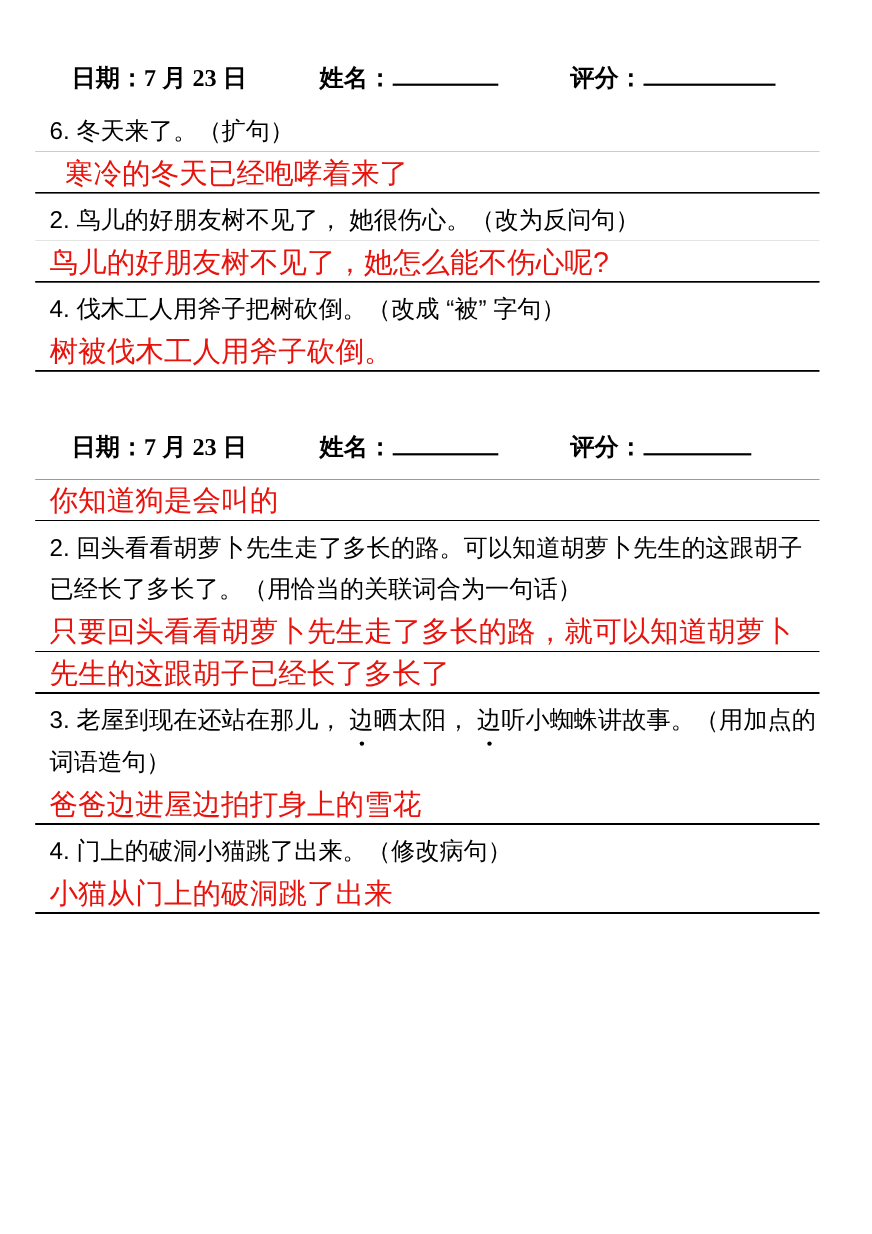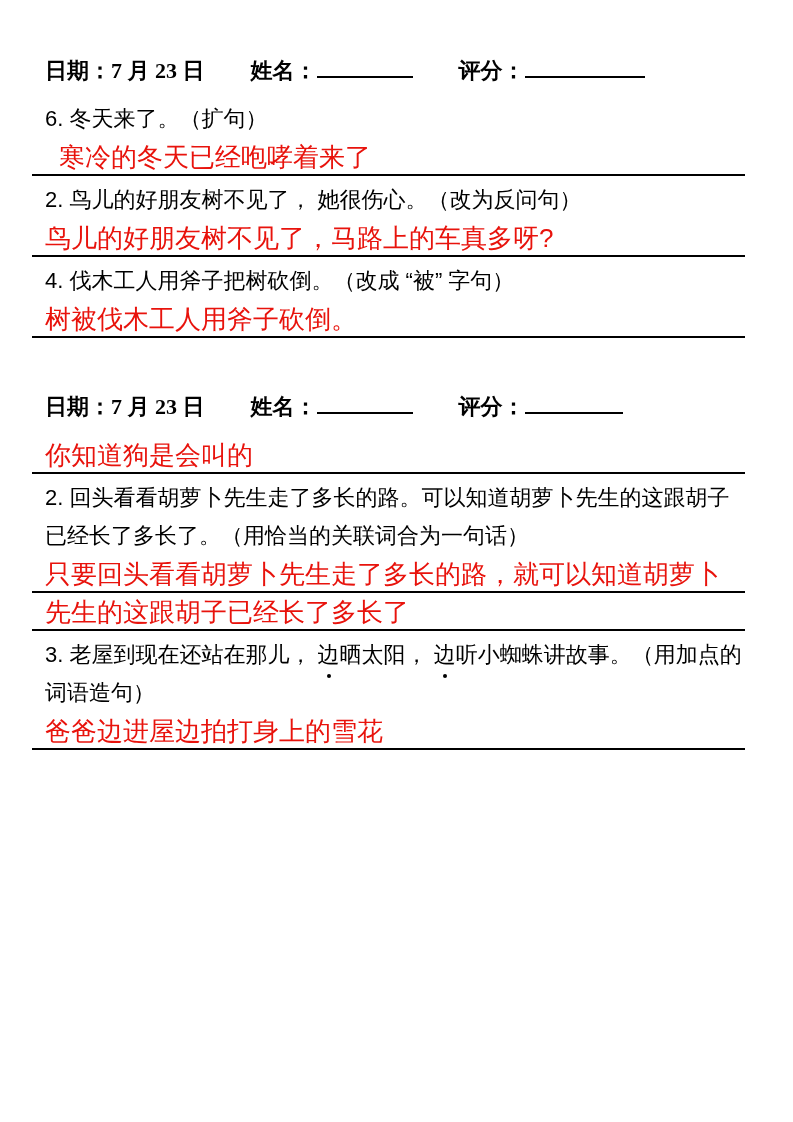--- a/index.html
+++ b/index.html
@@ -21,21 +21,21 @@
     padding:56px 48px 0 45px;
   }
   
   .hdr{
     font-weight:bold;
     font-size:22px;
     line-height:30px;
     margin-bottom:14px;
     white-space:nowrap;
   }
-  .hgroup{display:inline-block;margin-right:46px;}
+  .hgroup{display:inline-block;margin-right:46px;margin-left:20px;}
   .hgroup:last-child{margin-right:0;}
   .num{font-family:"Liberation Serif","DejaVu Serif",serif;}
   .blank{
     display:inline-block;
     border-bottom:2px solid var(--line-color);
     height:18px;
     vertical-align:baseline;
   }
   .name-blank{width:96px;}
   .score-blank-a{width:120px;}
@@ -82,21 +82,21 @@
     <div class="hdr">
       <span class="hgroup"><span>日期：</span><span class="num">7 月 23 日</span></span><span class="hgroup"><span>姓名：</span><span class="blank name-blank"></span></span><span class="hgroup"><span>评分：</span><span class="blank score-blank-a"></span></span>
     </div>
 
     <div>
       <div class="question">6. 冬天来了。（扩句）</div>
       <div class="answer answer-indent">寒冷的冬天已经咆哮着来了</div>
     </div>
     <div>
       <div class="question">2. 鸟儿的好朋友树不见了， 她很伤心。（改为反问句）</div>
-      <div class="answer">鸟儿的好朋友树不见了，马路上的车真多呀?</div>
+      <div class="answer">鸟儿的好朋友树不见了，她怎么能不伤心呢?</div>
     </div>
     <div>
       <div class="question">4. 伐木工人用斧子把树砍倒。（改成 “被” 字句）</div>
       <div class="answer">树被伐木工人用斧子砍倒。</div>
     </div>
   </section>
 
   <section class="section-2">
     <div class="hdr">
       <span class="hgroup"><span>日期：</span><span class="num">7 月 23 日</span></span><span class="hgroup"><span>姓名：</span><span class="blank name-blank"></span></span><span class="hgroup"><span>评分：</span><span class="blank score-blank-b"></span></span>
@@ -106,15 +106,19 @@
       <div class="answer">你知道狗是会叫的</div>
     </div>
     <div>
       <div class="question">2. 回头看看胡萝卜先生走了多长的路。可以知道胡萝卜先生的这跟胡子已经长了多长了。（用恰当的关联词合为一句话）</div>
       <div class="answer">只要回头看看胡萝卜先生走了多长的路，就可以知道胡萝卜先生的这跟胡子已经长了多长了</div>
     </div>
     <div>
       <div class="question">3. 老屋到现在还站在那儿， <span class="em-dot">边</span>晒太阳， <span class="em-dot">边</span>听小蜘蛛讲故事。（用加点的词语造句）</div>
       <div class="answer">爸爸边进屋边拍打身上的雪花</div>
     </div>
+    <div>
+      <div class="question">4. 门上的破洞小猫跳了出来。（修改病句）</div>
+      <div class="answer">小猫从门上的破洞跳了出来</div>
+    </div>
   </section>
 
 </div>
 
 </body></html>

